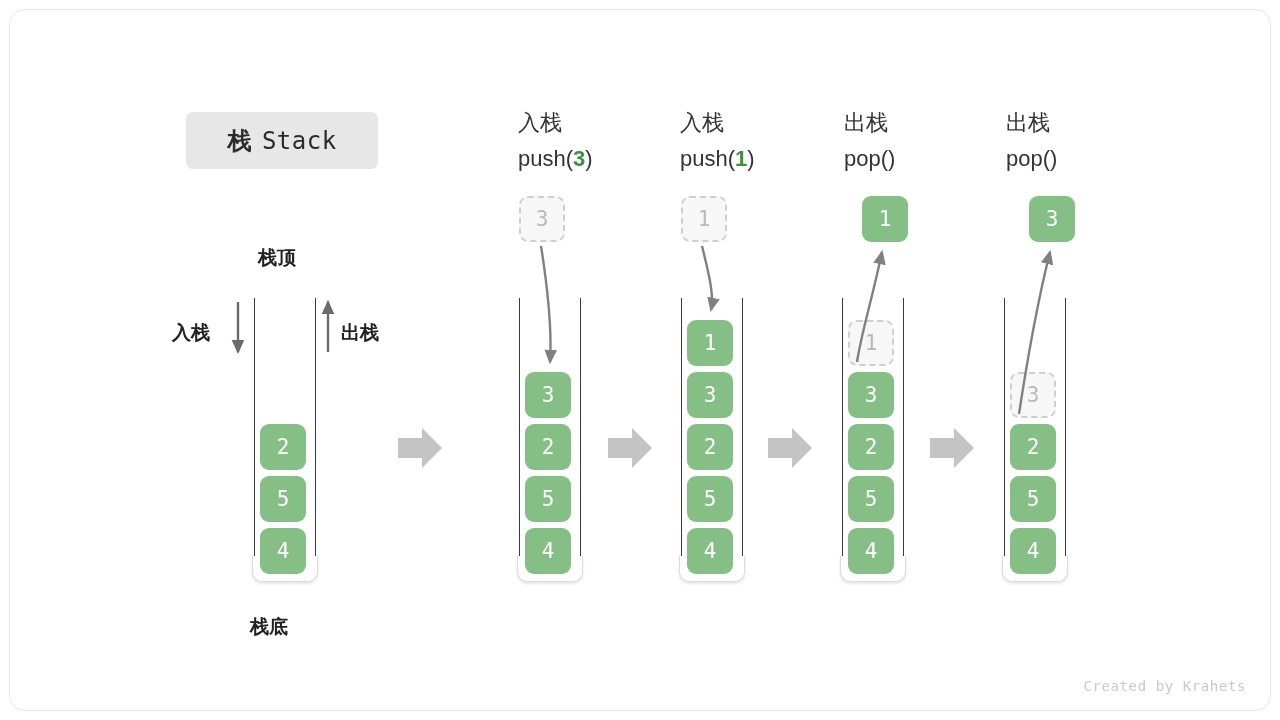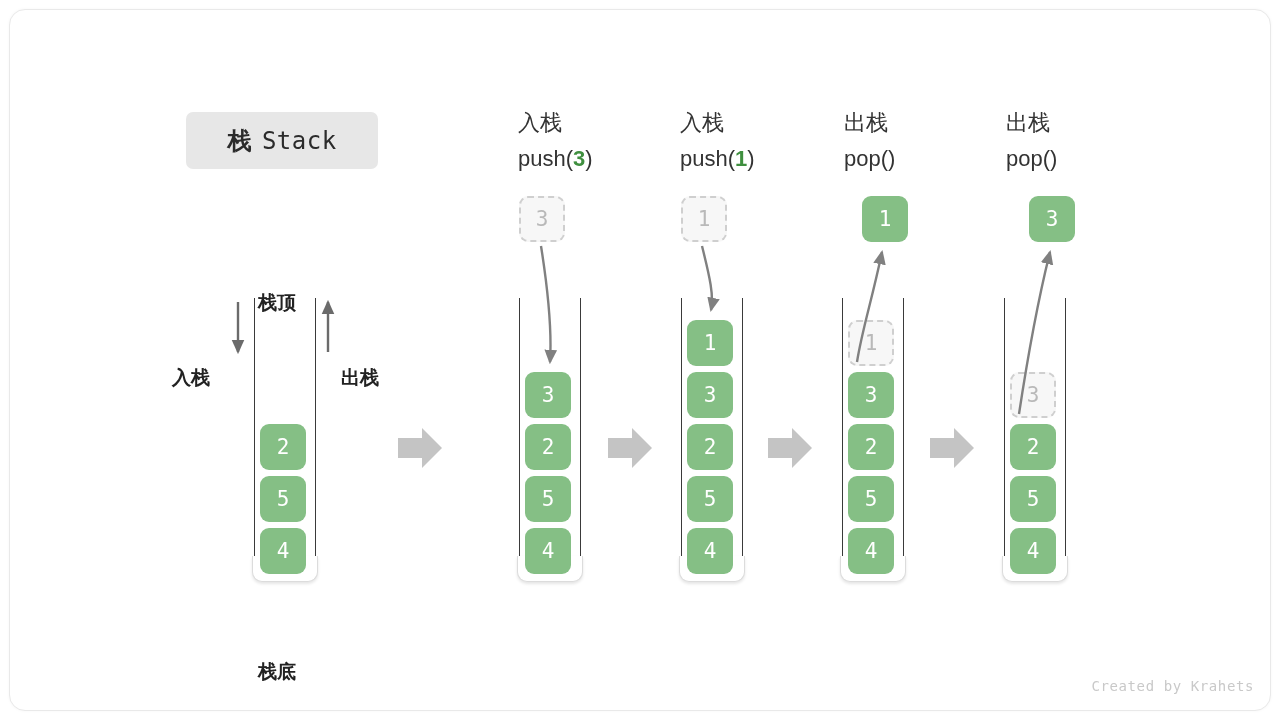--- a/index.html
+++ b/index.html
@@ -42,21 +42,20 @@
   .title-badge .en { font-family: "DejaVu Sans Mono", monospace; font-weight: normal; margin-left: 10px; }
 
   
   .lbl-bold {
     position: absolute;
     color: #222;
     font-weight: bold;
     font-size: 19px;
     font-family: "DejaVu Sans", sans-serif;
     white-space: nowrap;
-    margin-top: 45px;
   }
   .col-head {
     position: absolute;
     color: #333;
     font-size: 22px;
     line-height: 36px;
     white-space: nowrap;
   }
   .col-head .cn { font-family: "DejaVu Sans", sans-serif; }
   .col-head .code { font-family: Liberation Sans, sans-serif; }
@@ -108,40 +107,40 @@
   
   #overlay {
     position: absolute; left: 0; top: 0;
     width: 1280px; height: 720px;
     pointer-events: none;
   }
 
   
   .watermark {
     position: absolute;
-    right: 26px; bottom: 26px;
+    right: 34px; bottom: 26px;
     color: #c9c9c9;
     font-size: 14px;
     font-family: "DejaVu Sans Mono", monospace;
     letter-spacing: 0.6px;
   }
 </style>
 </head>
 <body>
 
 <div id="canvas">
   <div class="card-frame"></div>
 
   <div class="title-badge">
     <span class="cn">栈</span>
     <span class="en">Stack</span>
   </div>
 
   <div class="lbl-bold" style="left:258px; top:245px;">栈顶</div>
-  <div class="lbl-bold" style="left:258px; top:614px;">栈底</div>
+  <div class="lbl-bold" style="left:250px; top:614px;">栈底</div>
   <div class="lbl-bold" style="left:172px; top:320px;">入栈</div>
   <div class="lbl-bold" style="left:341px; top:320px;">出栈</div>
 
   <div class="col-head" style="left:518px; top:105px;">
     <div class="cn">入栈</div>
     <div class="code">push(<span class="arg">3</span>)</div>
   </div>
   <div class="col-head" style="left:680px; top:105px;">
     <div class="cn">入栈</div>
     <div class="code">push(<span class="arg">1</span>)</div>

